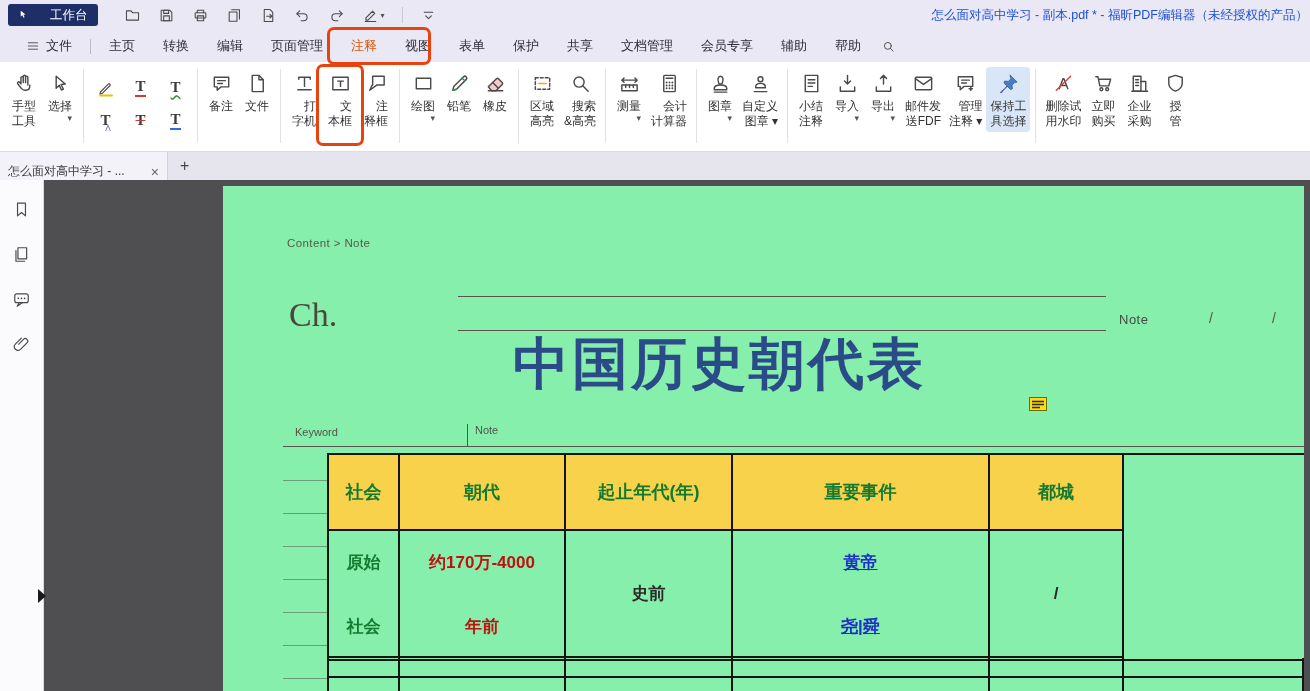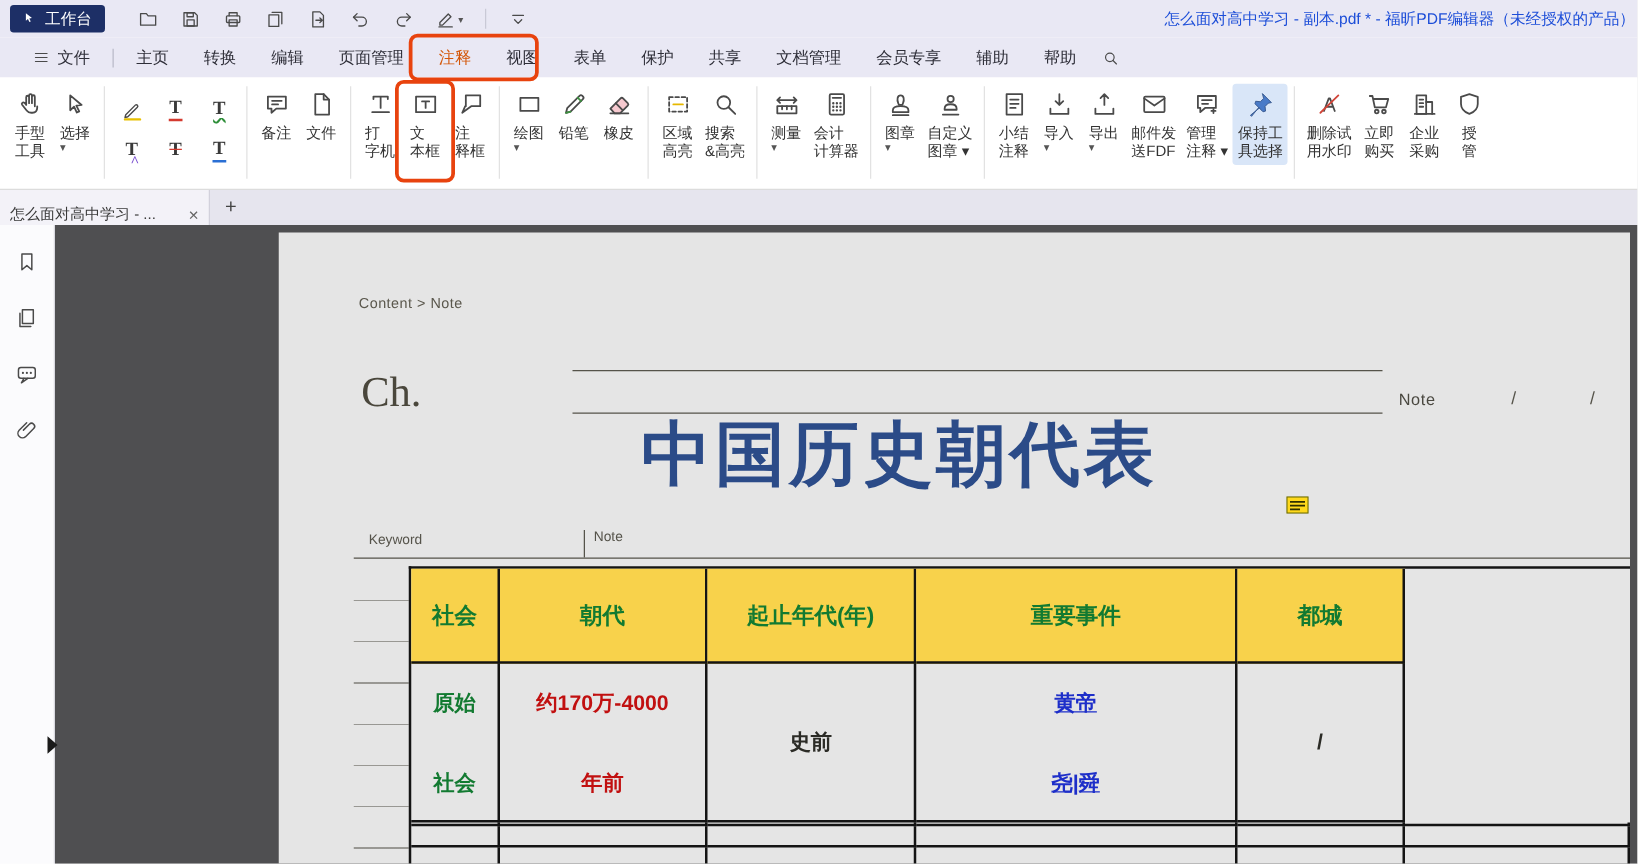--- a/index.html
+++ b/index.html
@@ -1,21 +1,21 @@
 <!DOCTYPE html>
 <html><head>
 <meta charset="utf-8">
 <style>
   *{margin:0;padding:0;box-sizing:border-box}
   html,body{width:1310px;height:691px;overflow:hidden;font-family:"Liberation Sans","DejaVu Sans",sans-serif;cursor:default}
   .app{position:relative;width:1310px;height:691px;background:#fff}
 
   
   .titlebar{height:30px;background:#e9e8f4;display:flex;align-items:center;position:relative}
-  .workspace{margin-left:8px;height:22px;background:#1d2f66;color:#fff;border-radius:3px;display:flex;align-items:center;gap:5px;padding:0 10px;font-size:12.5px}
+  .workspace{margin-left:8px;height:22px;background:#1d2f66;color:#fff;border-radius:3px;display:flex;align-items:center;gap:19px;padding:0 10px;font-size:12.5px}
   .workspace .wicon svg{width:13px;height:13px;display:block}
   .qicons{display:flex;align-items:center;margin-left:26px;gap:17px}
   .qicon{display:inline-flex;align-items:center}
   .qicon svg{width:17px;height:17px;display:block}
   .tinycaret{font-size:8px;color:#555;margin-left:2px}
   .sep{width:1px;height:16px;background:#c9c9d6;display:inline-block}
   .title-text{position:absolute;left:728px;width:580px;text-align:right;font-size:12.5px;color:#1d4ed8;white-space:nowrap;overflow:hidden}
 
   
   .menubar{height:32px;background:#e9e8f4;display:flex;align-items:center;padding-left:12px}
@@ -26,21 +26,21 @@
   .mdiv{width:1px;height:15px;background:#b9b9c8;margin:0 4px}
   .msearch{margin-left:6px}
   .msearch svg{width:15px;height:15px}
 
   
   .ribbon{height:90px;background:#fff;border-bottom:1px solid #dcdcdc;display:flex;align-items:flex-start;padding:5px 0 0 6px;overflow:hidden;white-space:nowrap}
   .rbtn{display:inline-flex;flex-direction:column;align-items:center;min-width:36px;padding:3px 4px;border-radius:3px;flex:0 0 auto}
   .rbtn.active{background:#d9e6f8}
   .ricon{height:27px;display:flex;align-items:center;justify-content:center}
   .ricon svg{width:23px;height:23px;display:block}
-  .rlines{text-align:left;font-size:12px;line-height:15px;color:#333;margin-top:2px}
+  .rlines{text-align:right;font-size:12px;line-height:15px;color:#333;margin-top:2px}
   .rlines span{display:block}
   .caret{font-size:9px;color:#555;line-height:9px}
   .rdiv{width:1px;background:#e2e2e2;height:74px;margin:2px 5px 0;flex:0 0 auto}
   .sgrid{display:grid;grid-template-columns:repeat(3,33px);grid-template-rows:31px 31px;gap:2px;margin-top:5px;flex:0 0 auto}
   .sgitem{display:flex;align-items:center;justify-content:center;border-radius:2px}
   .sgitem svg{width:18px;height:18px}
   .tt{font-size:15px;font-weight:bold;color:#3a3a3a;font-family:"Liberation Serif","DejaVu Serif",serif;line-height:1;padding-bottom:1px;position:relative}
   .t-underline{border-bottom:2px solid #d43a2f}
   .t-squiggly{text-decoration:underline wavy #2f8f3a;text-underline-offset:3px}
   .t-strike{text-decoration:line-through;text-decoration-color:#d43a2f}
@@ -53,21 +53,21 @@
   .tab-label{flex:1;white-space:nowrap;overflow:hidden}
   .tab-close{color:#666;font-size:14px;margin-left:6px}
   .newtab{display:flex;align-items:center;padding:0 12px;font-size:16px;color:#444}
 
   
   .body{display:flex;height:511px;position:relative}
   .sidebar{width:44px;background:#fbfbfd;border-right:1px solid #d9d9e0;display:flex;flex-direction:column;align-items:center;padding-top:20px;gap:26px}
   .sicon svg{width:19px;height:19px;display:block}
   .expander{position:absolute;left:38px;top:409px;width:0;height:0;border-left:8px solid #1a1a1a;border-top:7px solid transparent;border-bottom:7px solid transparent;z-index:5}
   .docarea{flex:1;background:#4f4f51;position:relative;overflow:hidden}
-  .page{position:absolute;left:179px;top:6px;width:1081px;height:505px;background:#e5e5e5;overflow:hidden;color:#2b2b26}
+  .page{position:absolute;left:179px;top:6px;width:1081px;height:505px;background:#86efac;overflow:hidden;color:#2b2b26}
 
   
   .breadcrumb{position:absolute;left:64px;top:51px;font-size:11.5px;letter-spacing:.4px;color:#5a574c}
   .chapter{position:absolute;left:66px;top:110px;font-size:34px;color:#4a473c;font-family:"Liberation Serif","DejaVu Serif",serif}
   .tline{position:absolute;left:235px;width:648px;border-top:1.5px solid #55534a}
   .l1{top:110px}.l2{top:144px}
   .datelabel{position:absolute;left:896px;top:126px;font-size:13px;color:#4a4840;letter-spacing:.5px}
   .slash{position:absolute;top:124px;font-size:14px;color:#55534a}
   .s1{left:986px}.s2{left:1049px}
   .maintitle{position:absolute;left:290px;top:146px;width:580px;text-align:left;font-size:56px;line-height:64px;font-weight:800;letter-spacing:3px;color:#2b4b88;font-family:"Liberation Serif","DejaVu Serif",serif}

